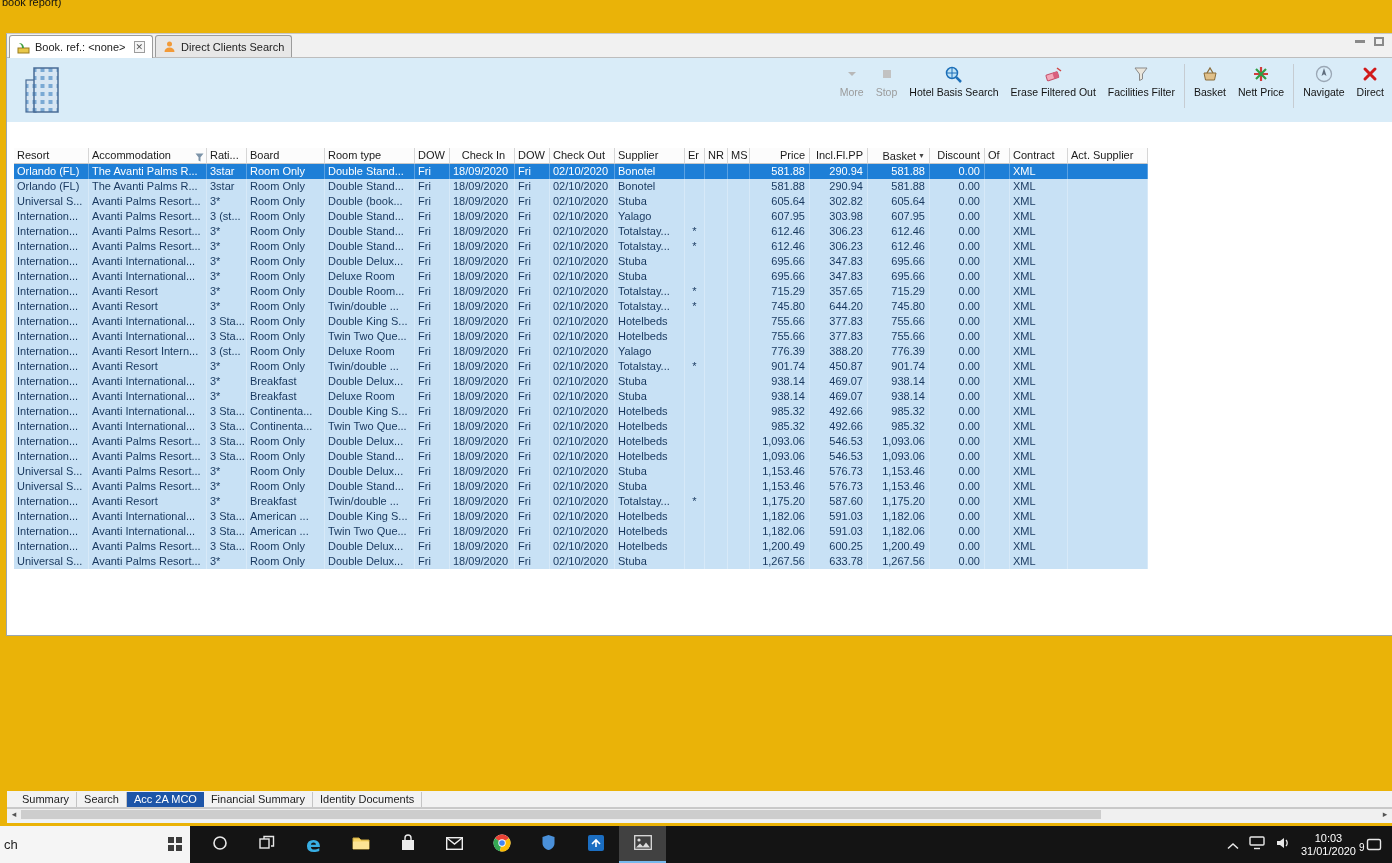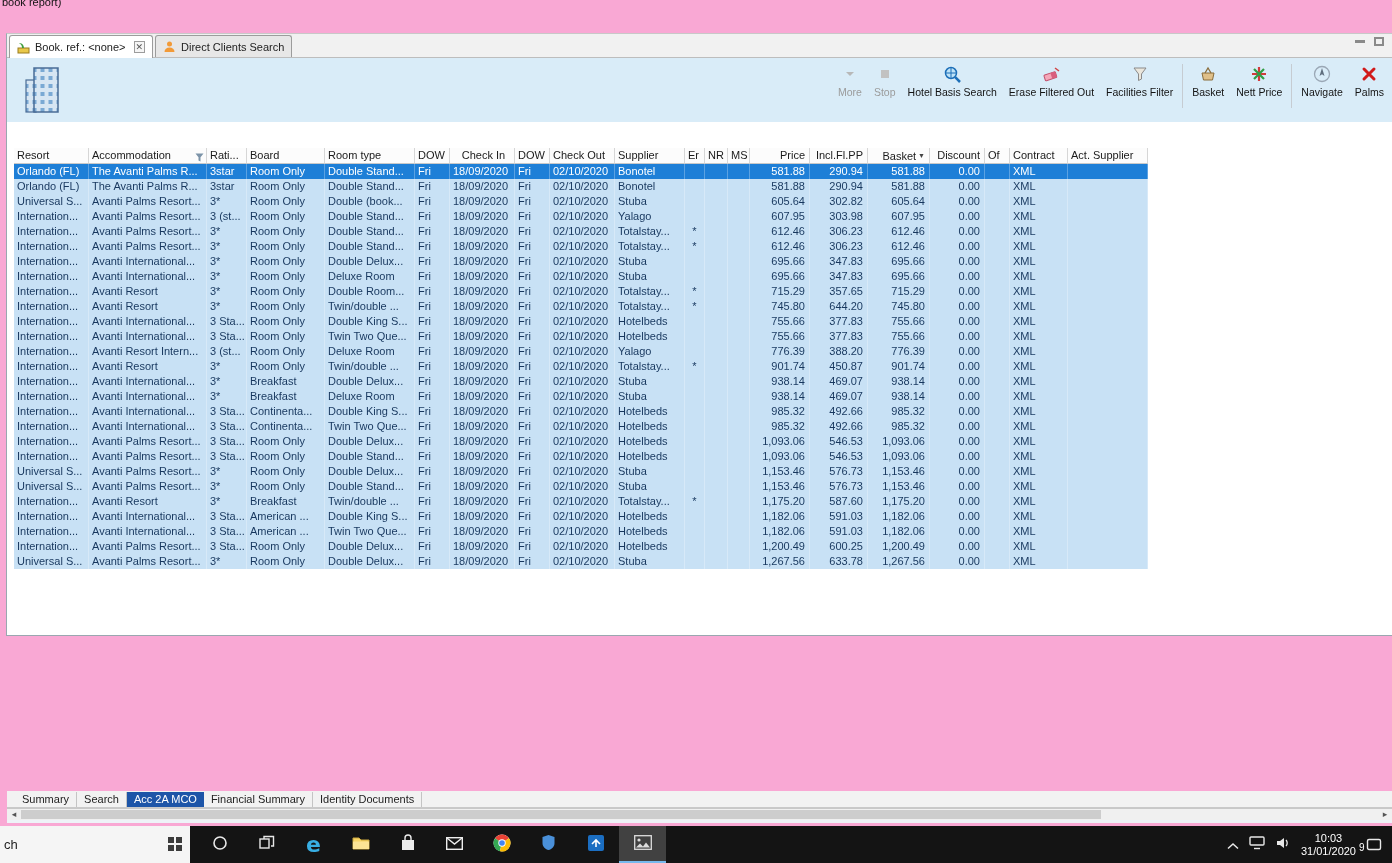--- a/index.html
+++ b/index.html
@@ -1,17 +1,17 @@
 <!DOCTYPE html>
 <html><head>
 <meta charset="utf-8">
 <style>
   html,body{margin:0;padding:0;}
   body{font-family:"Liberation Sans",sans-serif;background:#fff;}
-  .screen{position:relative;width:1392px;height:863px;background:#f9a8d4;overflow:hidden;}
+  .screen{position:relative;width:1392px;height:863px;background:#eab308;overflow:hidden;}
 
   .desktop-title{position:absolute;left:2px;top:-4px;font-size:11px;color:#111;}
 
   
   .app{position:absolute;left:6px;top:33px;width:1386px;height:603px;background:#fff;
        border-left:1px solid #9aa7b0;border-top:1px solid #c8c8c8;border-bottom:1px solid #9aa7b0;box-sizing:border-box;}
 
   
   .tabbar{position:absolute;left:0;right:0;top:0;height:24px;background:#f1f1f1;border-bottom:1px solid #bdbdbd;
           display:flex;align-items:flex-end;padding-left:2px;box-sizing:border-box;}
@@ -213,21 +213,21 @@
               </svg>
             </span>
             <span class="tlabel">Navigate</span>
           </div>
           <div class="tbtn">
             <span class="ticon">
               <svg width="16" height="16">
                 <path d="M3 3l10 10M13 3L3 13" stroke="#d11a1a" stroke-width="3" stroke-linecap="round"></path>
               </svg>
             </span>
-            <span class="tlabel">Palms</span>
+            <span class="tlabel">Direct</span>
           </div>
         </div>
     </div>
 
 
     <div class="thead" id="thead">
         <div class="th al-left" style="width: 75px;"><span>Resort</span></div>
         <div class="th al-left" style="width: 118px;"><span>Accommodation</span><span class="filter-ic"><svg width="9" height="9">
               <path d="M0.5 0.5h8l-3 3.8v4.2l-2-1V4.3z" fill="#7c93a8"></path>
             </svg></span></div>

